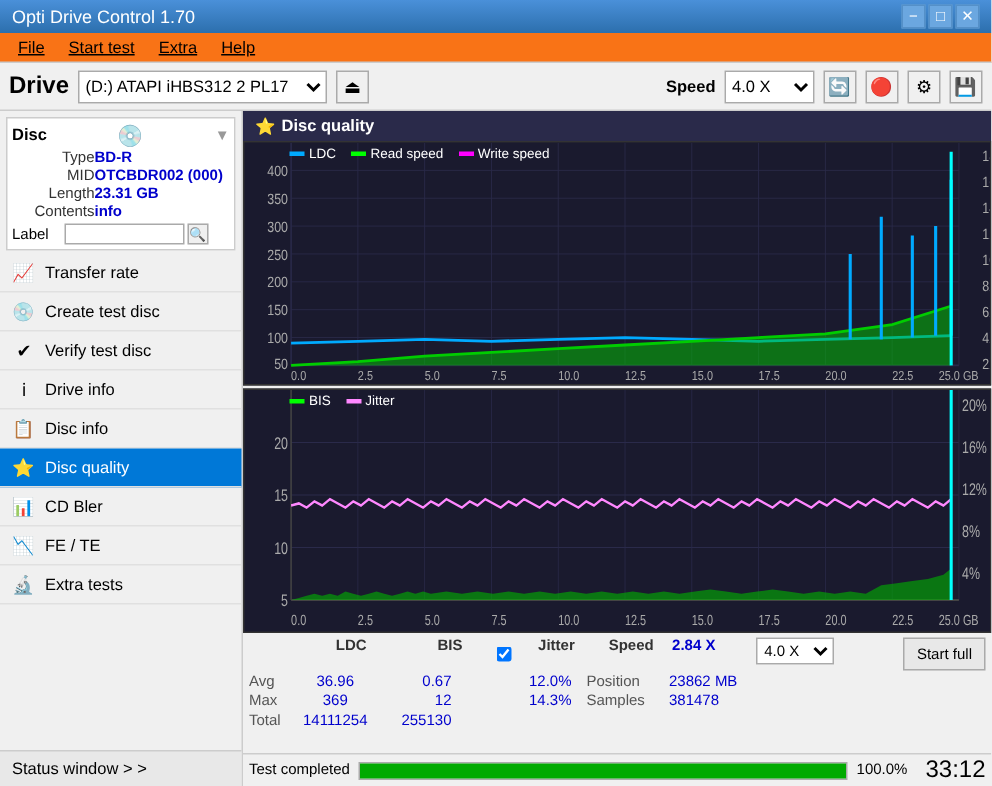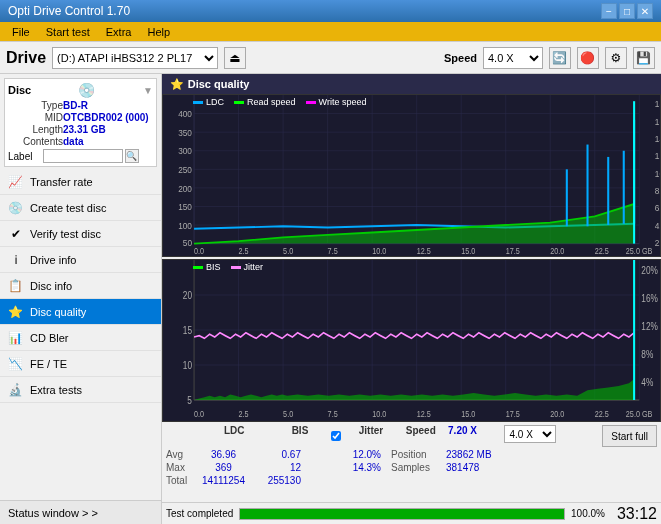--- a/index.html
+++ b/index.html
@@ -18,26 +18,27 @@
     .title-bar-title { font-size: 12px; font-weight: normal; }
     .title-bar-controls { display: flex; gap: 2px; }
     .title-btn {
       width: 16px; height: 16px; background: #6ba7e0; border: 1px solid #5590c8;
       display: flex; align-items: center; justify-content: center;
       font-size: 10px; color: white; cursor: pointer;
     }
 
     
     .menu-bar {
-      background: #eab308;
+      background: #f97316;
       height: 20px;
       display: flex;
       align-items: center;
       padding: 0 4px;
       border-bottom: 1px solid #ccc;
+      text-decoration: underline;
     }
     .menu-item { padding: 2px 8px; font-size: 11px; cursor: pointer; }
 
     
     .toolbar {
       background: #f0f0f0;
       height: 32px;
       display: flex;
       align-items: center;
       padding: 0 6px;
@@ -313,21 +314,21 @@
       <div class="disc-row">
         <span class="disc-key">MID</span>
         <span class="disc-val">OTCBDR002 (000)</span>
       </div>
       <div class="disc-row">
         <span class="disc-key">Length</span>
         <span class="disc-val">23.31 GB</span>
       </div>
       <div class="disc-row">
         <span class="disc-key">Contents</span>
-        <span class="disc-val">data</span>
+        <span class="disc-val">info</span>
       </div>
       <div class="disc-label-row">
         <span class="disc-label-key">Label</span>
         <input class="disc-label-input" type="text" style="">
         <button class="disc-label-btn">🔍</button>
       </div>
     </div>
 
     <div class="nav-item">
       <span class="nav-icon">📈</span>
@@ -544,21 +545,21 @@
 
       <div class="stats-headers">
         <span style="width:35px;"></span>
         <span class="h-ldc">LDC</span>
         <span class="h-bis">BIS</span>
         <div style="width:30px; display:flex; align-items:center; gap:2px;">
           <input type="checkbox" checked="" style="width: 10px; height: 10px;">
         </div>
         <span style="width:50px;">Jitter</span>
         <span style="width:45px;">Speed</span>
-        <span style="width:60px; color:#0000cc; font-weight:bold;">7.20 X</span>
+        <span style="width:60px; color:#0000cc; font-weight:bold;">2.84 X</span>
         <select class="x-speed-select">
           <option>4.0 X</option>
         </select>
         <div style="flex:1; display:flex; justify-content:center;margin-left:46px;">
           <button class="start-btn">Start full</button>
         </div>
       </div>
 
       <div class="stats-row-data">
         <span class="row-label">Avg</span>

